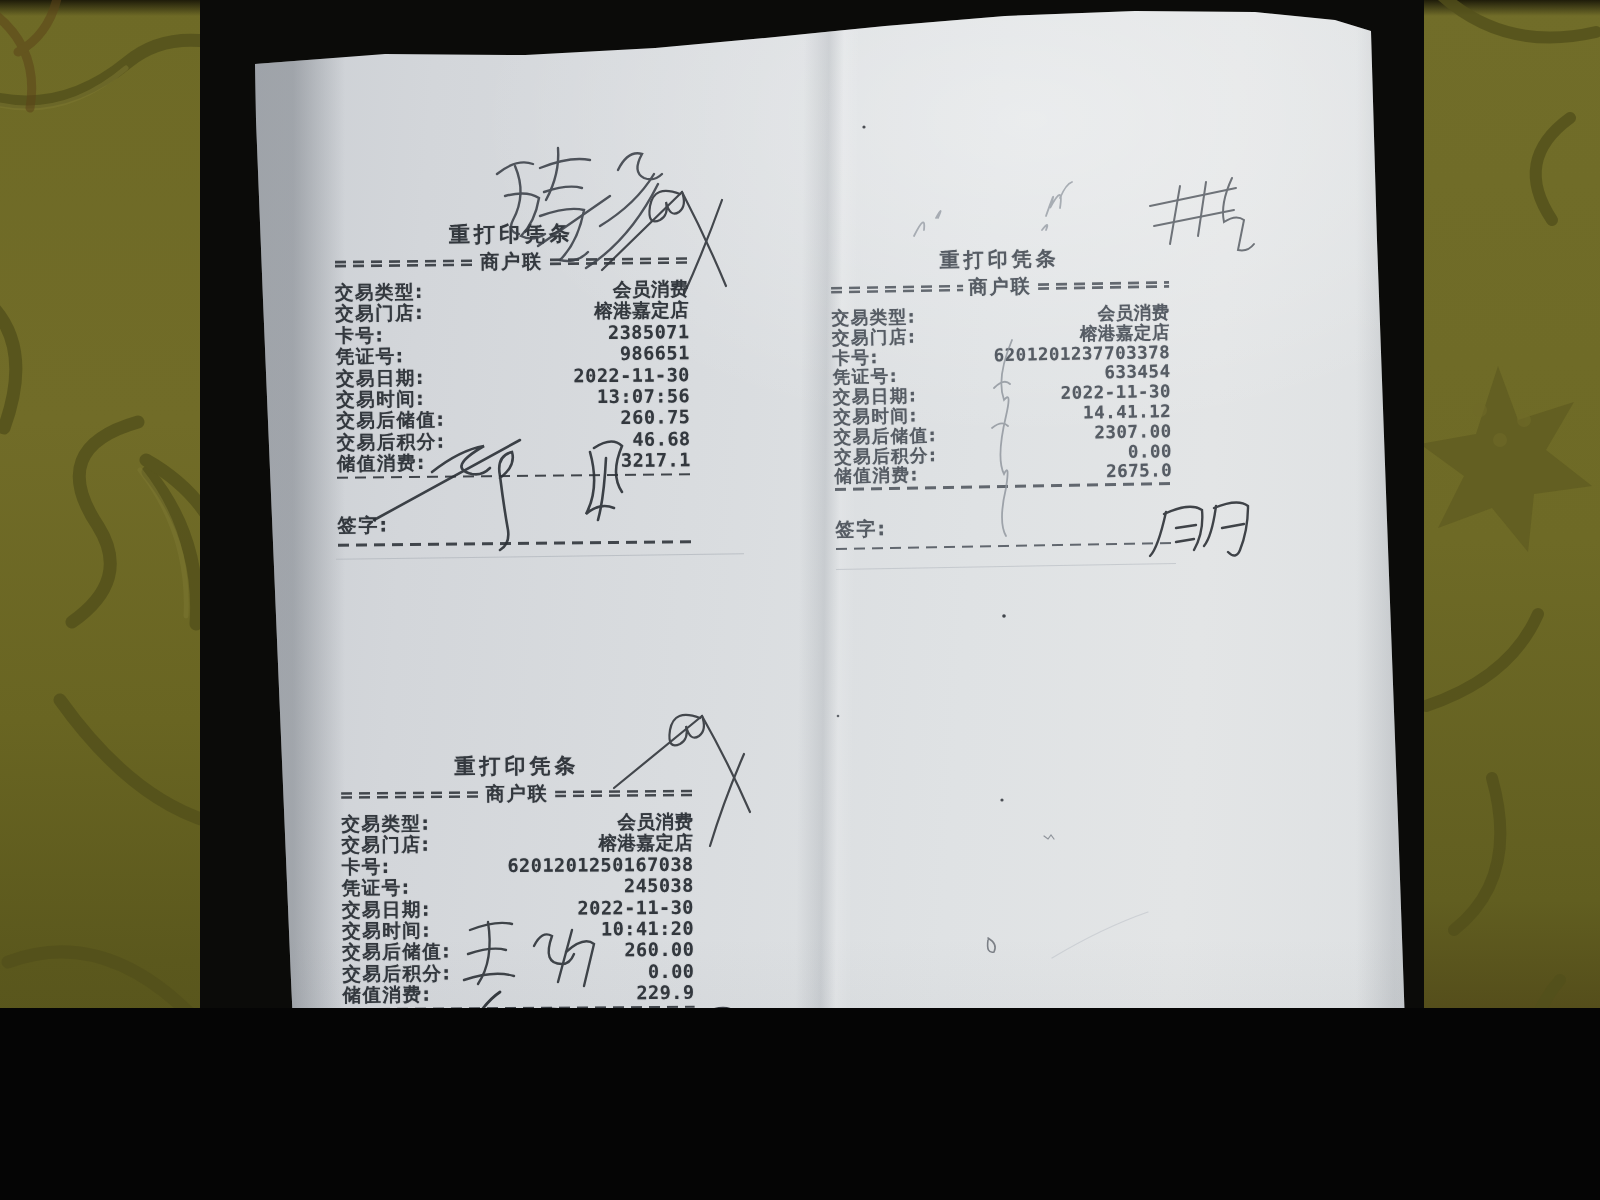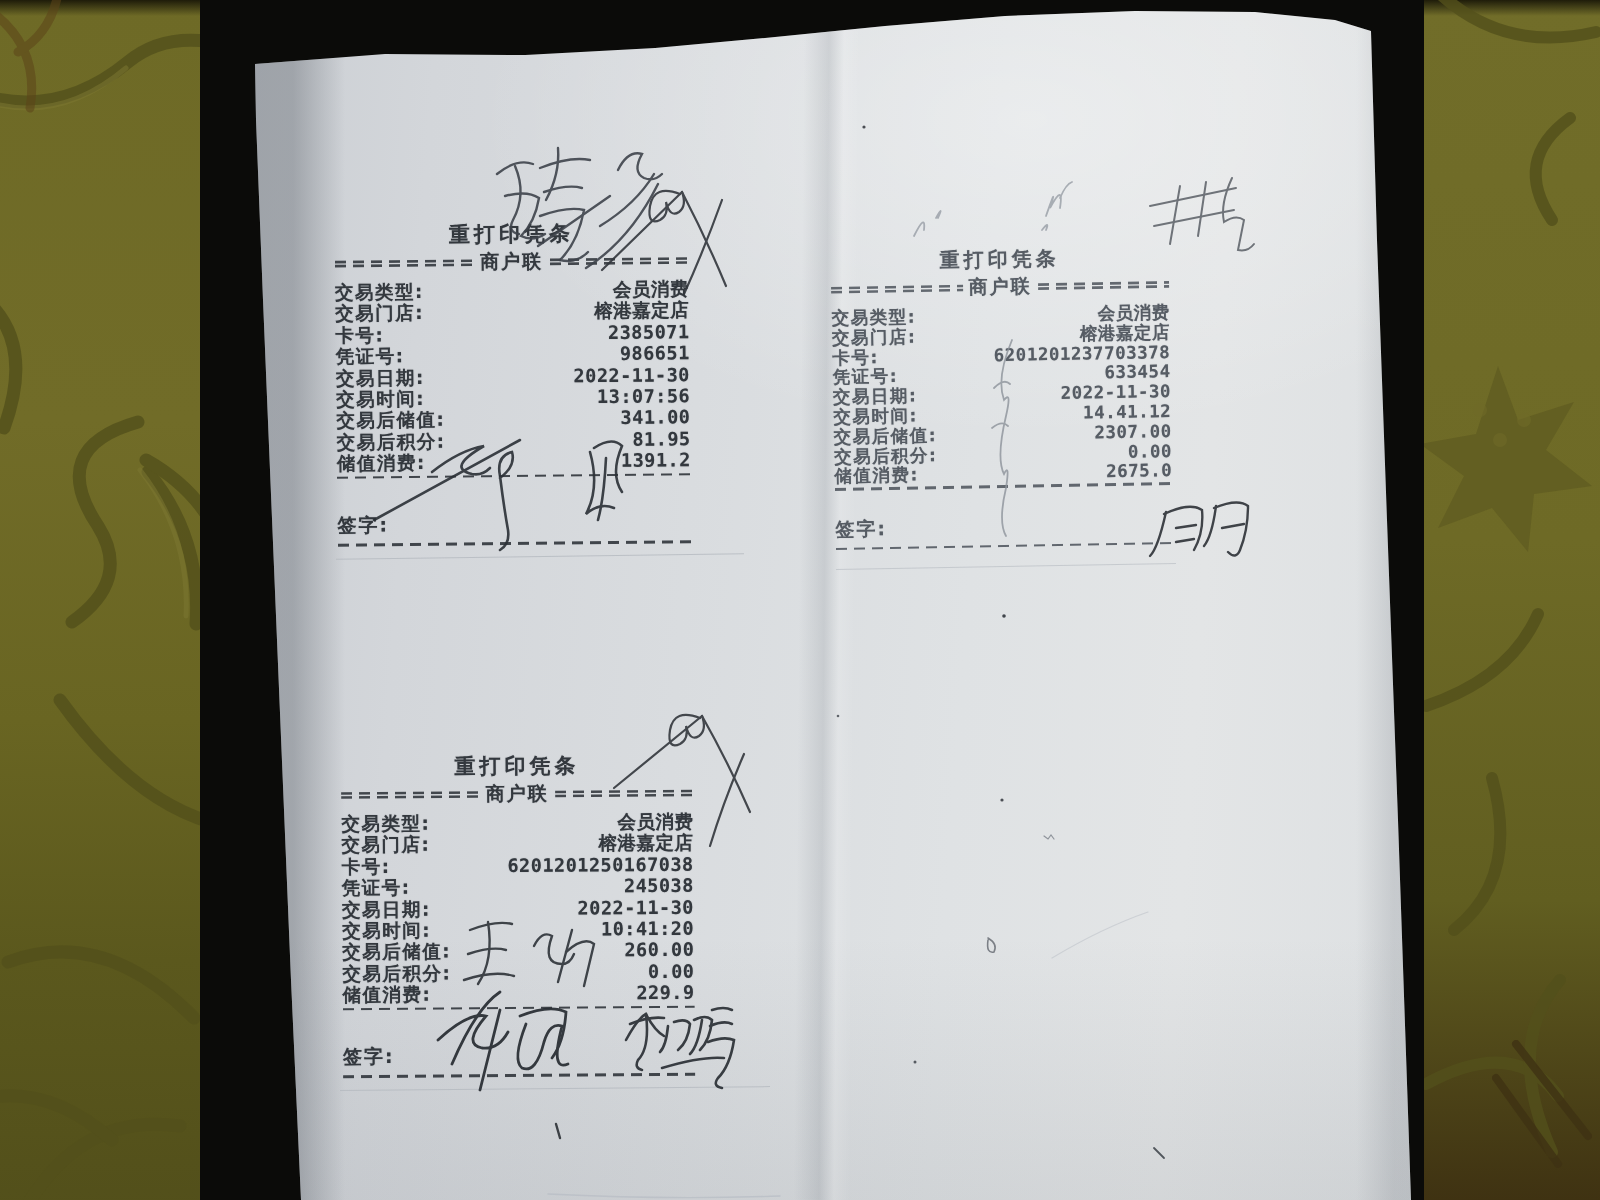--- a/index.html
+++ b/index.html
@@ -1,16 +1,16 @@
 <!DOCTYPE html>
 <html><head>
 <meta charset="utf-8">
 <style>
   html,body{margin:0;padding:0;background:#050505;}
-  .scene{position:relative;width:1600px;height:1200px;overflow:hidden;background:#0a0a08;
+  .scene{position:relative;width:1600px;height:1008px;overflow:hidden;background:#0a0a08;
          font-family:"DejaVu Sans","Liberation Sans",sans-serif;}
   
   .fabric{position:absolute;top:0;height:1200px;}
   .fabric svg{position:absolute;inset:0;}
   .fabric-left{left:0;width:208px;
     background:linear-gradient(180deg,#6e6a26 0%,#716c28 35%,#696522 60%,#5b581d 80%,#45421573 100%),#5e5b1f;}
   .fabric-right{left:1420px;width:180px;
     background:linear-gradient(180deg,#716d29 0%,#6e6a26 45%,#615e20 75%,#3f3212 100%),#5e5b1f;}
   .fabric::before{content:"";position:absolute;left:0;right:0;top:0;height:16px;
     background:linear-gradient(180deg,rgba(10,8,2,.8),transparent);}
@@ -155,29 +155,29 @@
       <div class="rc-row">
           <span class="rc-label">交易日期:</span>
           <span class="rc-value">2022-11-30</span>
         </div>
       <div class="rc-row">
           <span class="rc-label">交易时间:</span>
           <span class="rc-value">13:07:56</span>
         </div>
       <div class="rc-row">
           <span class="rc-label">交易后储值:</span>
-          <span class="rc-value">341.00</span>
+          <span class="rc-value">260.75</span>
         </div>
       <div class="rc-row">
           <span class="rc-label">交易后积分:</span>
-          <span class="rc-value">81.95</span>
+          <span class="rc-value">46.68</span>
         </div>
       <div class="rc-row">
           <span class="rc-label">储值消费:</span>
-          <span class="rc-value">1391.2</span>
+          <span class="rc-value">3217.1</span>
         </div>
     </div>
     <div class="rc-sep"></div>
     <div class="rc-sign">签字:</div>
     <div class="rc-sep sign-sep"></div>
   </section>
 
   <section class="receipt r2">
     <header class="rc-head">
       <div class="rc-title">重打印凭条</div>

